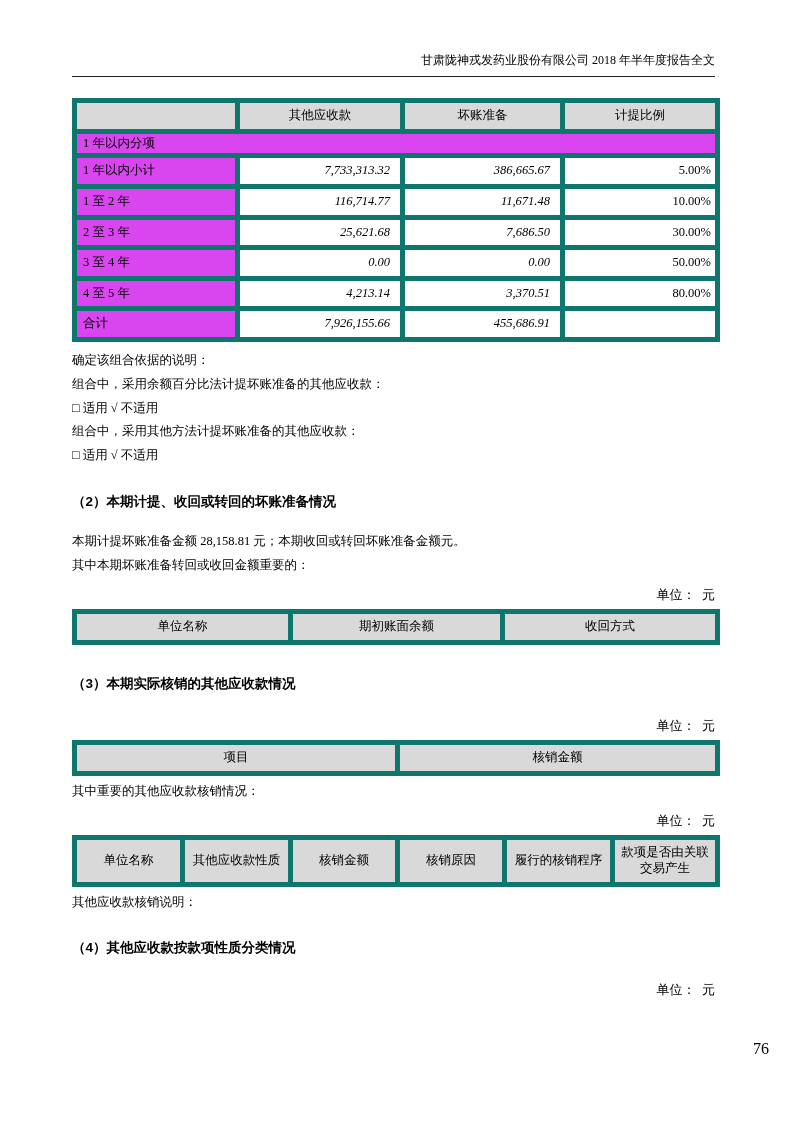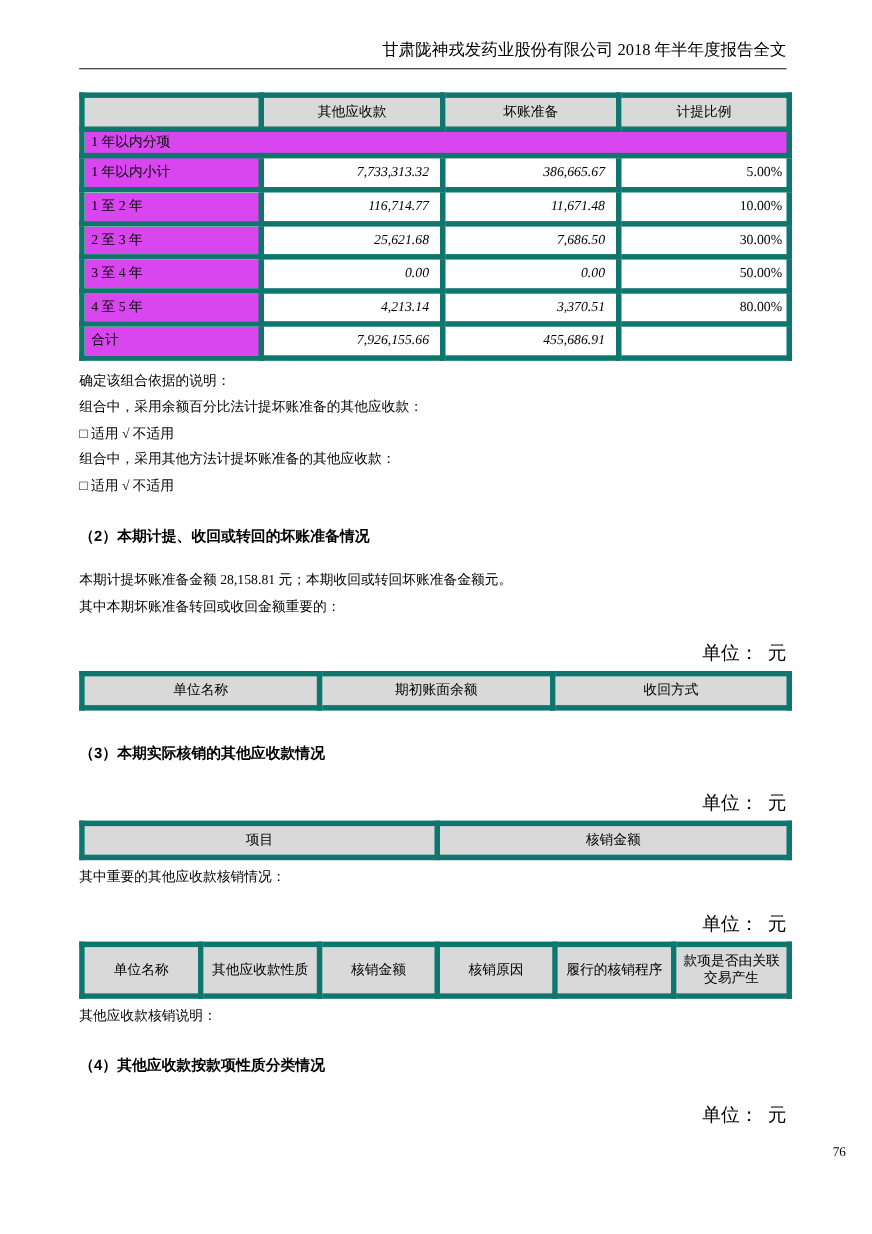--- a/index.html
+++ b/index.html
@@ -7,25 +7,25 @@
   body {
     width: 793px; height: 1122px;
     background: #ffffff;
     font-family: "Liberation Serif", "DejaVu Serif", serif;
     color: #000;
   }
   .page { position: relative; width: 793px; height: 1122px; overflow: hidden; }
   .content { position: absolute; left: 72px; top: 0; width: 643px; }
 
   .doc-header {
-    padding-top: 36px;
+    padding-top: 52px;
     padding-bottom: 7px;
     border-bottom: 1px solid #222;
     text-align: right;
-    font-size: 15px;
+    font-size: 12px;
   }
 
   .tbl { width: 100%; border-collapse: collapse; table-layout: fixed; font-size: 12.5px; }
   .tbl td { border: 5px solid #0f766e; padding: 5px 6px; vertical-align: middle; height: 16px; line-height: 1.25; overflow: hidden; }
   .hd  { background: #d9d9d9; text-align: center; }
   .lbl { background: #d946ef; text-align: left; }
   .group td { padding: 2px 6px; }
   .num { text-align: right; padding-right: 10px !important; font-style: italic; }
   .pct { text-align: right; padding-right: 4px !important; }
 
@@ -34,31 +34,31 @@
   .notes { margin-top: 12px; }
   .txt { margin: 0 0 10px 0; font-size: 12.5px; line-height: 1.1; }
 
   .sec-heading {
     margin: 30px 0 24px 0;
     font-family: "Liberation Sans", "DejaVu Sans", sans-serif;
     font-size: 13.5px;
     font-weight: bold;
   }
 
-  .unit { text-align: right; font-size: 17px; margin: 24px 0 5px 0; white-space: pre; }
+  .unit { text-align: right; font-size: 13px; margin: 14px 0 5px 0; white-space: pre; }
 
   .after-tbl { margin-top: 9px; }
 
   .nature-tbl td.data { padding: 9px 6px; }
 
   .page-number {
     position: absolute;
     top: 1040px;
     right: 24px;
-    font-size: 12px;
+    font-size: 16px;
   }
 </style>
 </head>
 <body>
 
 <div class="page">
   <div class="content">
 
     <div class="doc-header">
       <span>甘肃陇神戎发药业股份有限公司 2018 年半年度报告全文</span>

